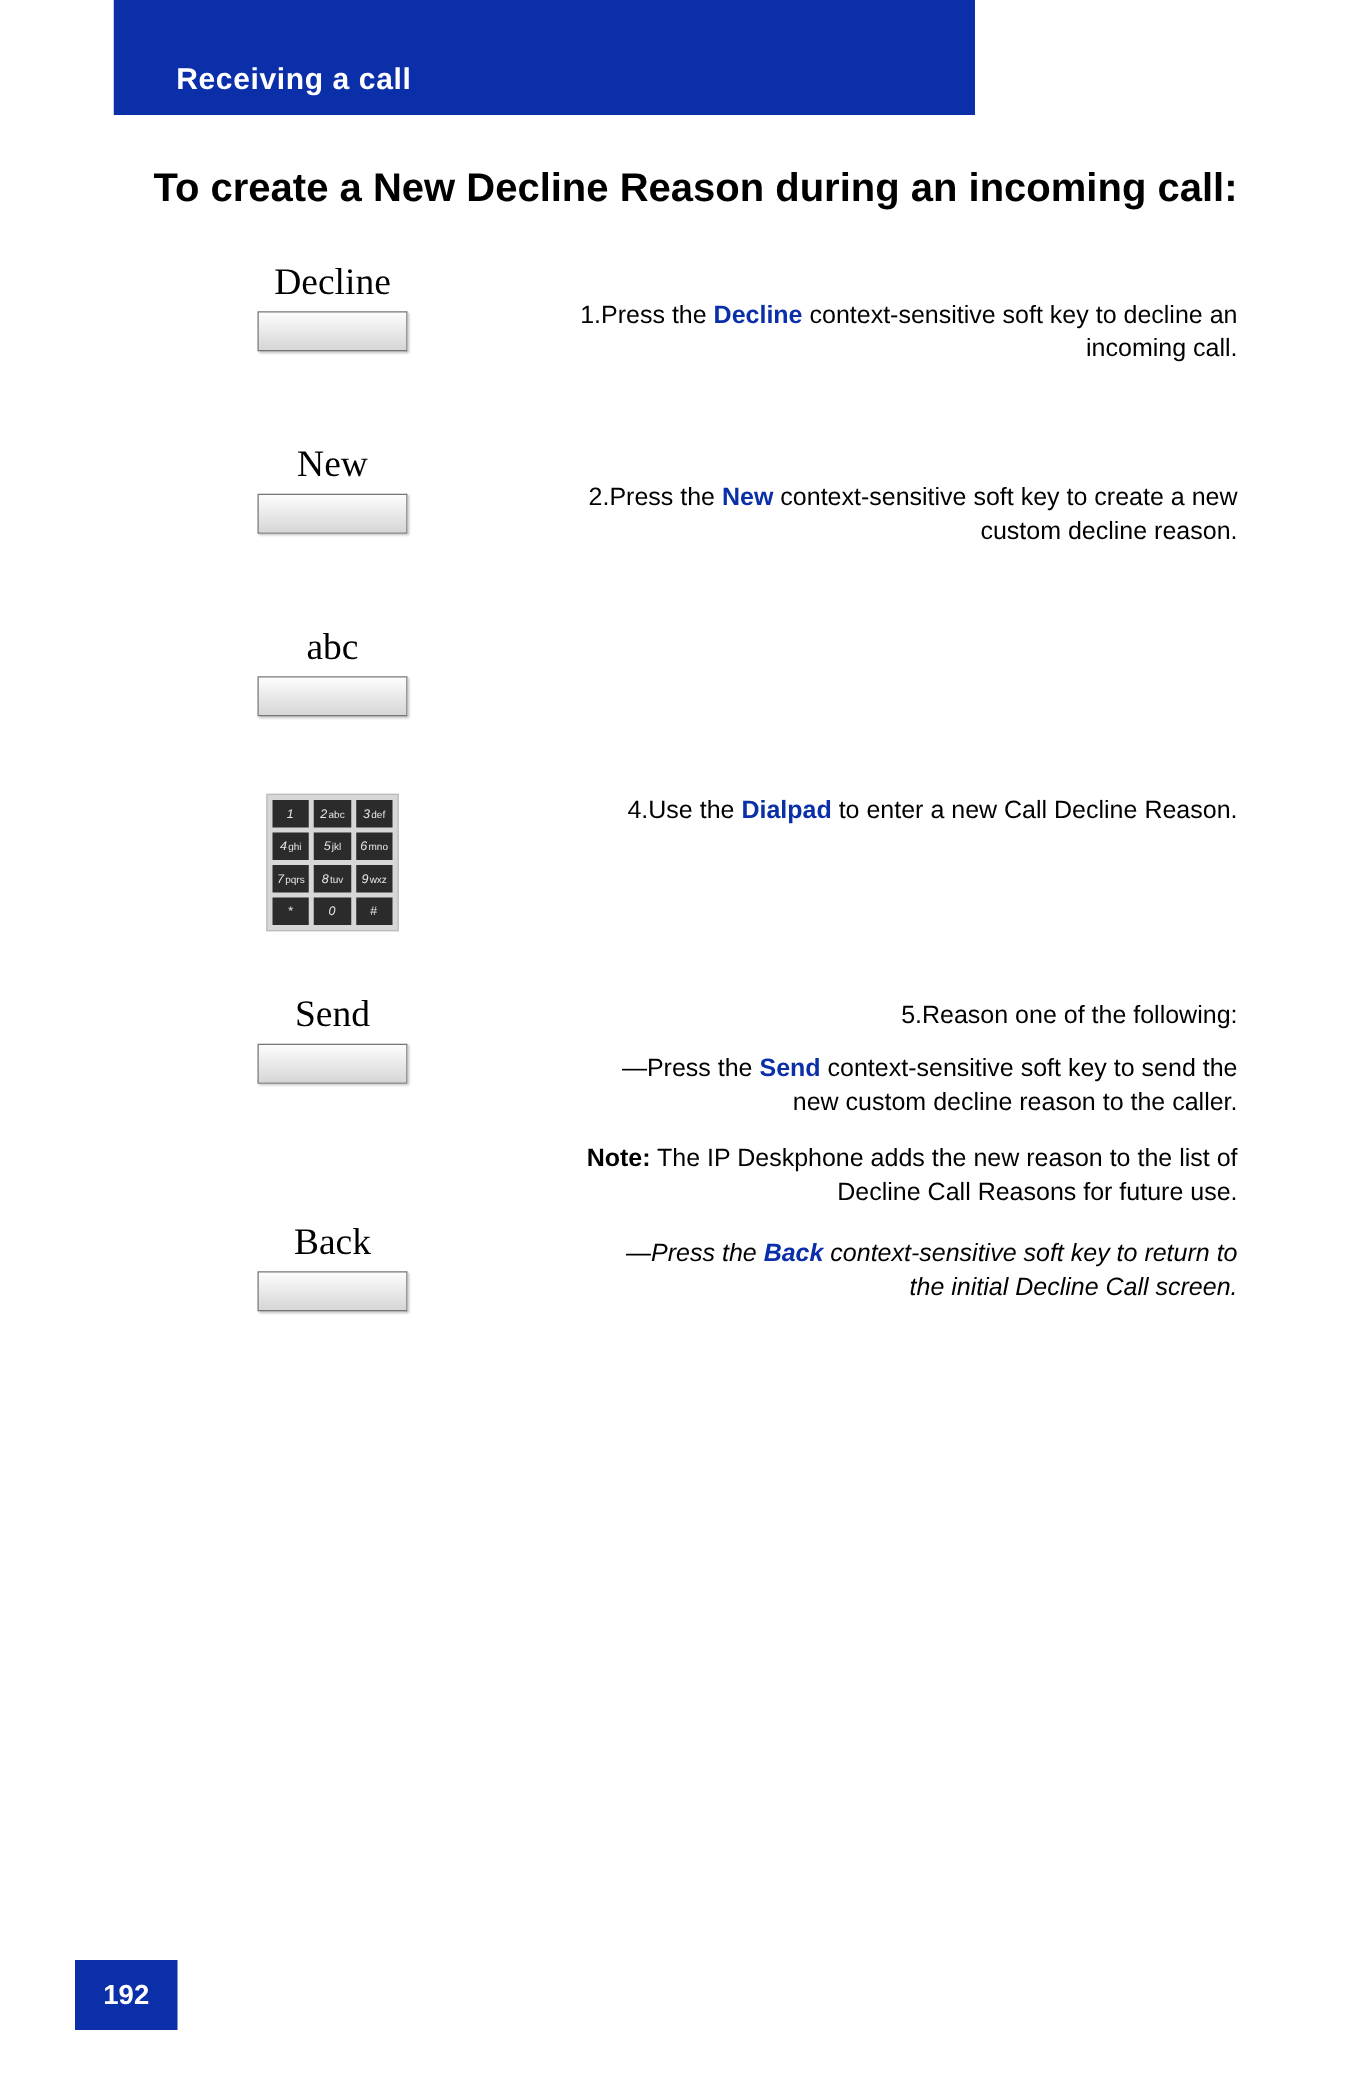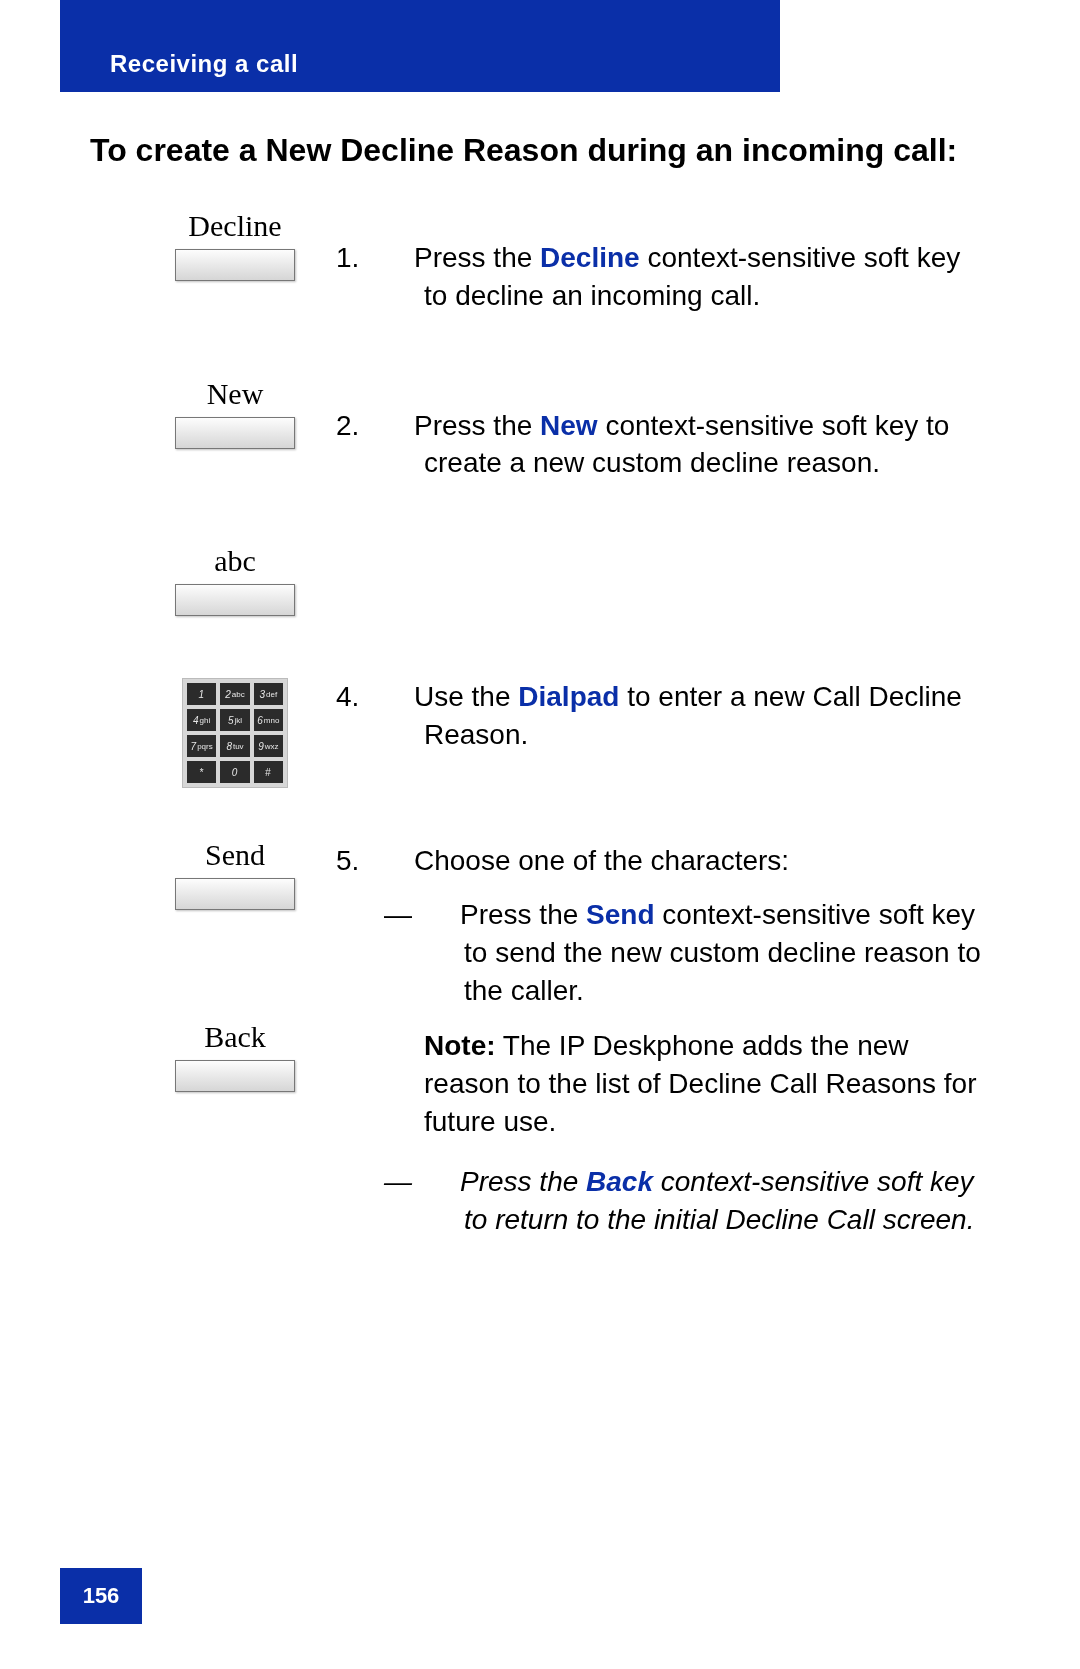--- a/index.html
+++ b/index.html
@@ -7,21 +7,22 @@
     padding: 0;
     background: #fff;
     font-family: Arial, Helvetica, sans-serif;
     color: #000;
   }
   .page {
     width: 1080px;
     height: 1669px;
     position: relative;
     box-sizing: border-box;
-    padding: 0 60px 0 60px;
+    padding: 0 60px 0 91px;
+    text-align: right;
   }
   .header-bar {
     background: #0a2fa8;
     height: 92px;
     margin-left: 0px;
     margin-right: 240px;
     position: relative;
   }
   .header-title {
     color: #fff;
@@ -64,21 +65,21 @@
   }
   .softkey-button {
     width: 118px;
     height: 30px;
     border: 1px solid #777;
     background: linear-gradient(to bottom, #fdfdfd 0%, #e9e9e9 50%, #d6d6d6 100%);
     box-shadow: 1px 1px 2px rgba(0,0,0,0.25);
   }
   .right-col {
     flex: 1;
-    font-size: 28px;
+    font-size: 20px;
     line-height: 1.35;
     padding-top: 30px;
   }
   .step-num {
     display: inline-block;
     width: 34px;
   }
   .step-text {
     display: block;
     padding-left: 44px;
@@ -235,31 +236,31 @@
             <div class="softkey-label">Send</div>
             <div class="softkey-button"></div>
           </div>
           <div style="display:flex;flex-direction:column;align-items:center;">
             <div class="softkey-label">Back</div>
             <div class="softkey-button"></div>
           </div>
         </div>
         <div class="right-col" style="padding-top:4px;">
           <span class="step-text">
-            <span class="step-num">5.</span><span>Choose one of the characters:</span>
+            <span class="step-num">5.</span><span>Reason one of the following:</span>
           </span>
           <div class="sub-item">
             <span class="sub-dash">—</span><span>Press the </span><span class="kw">Send</span><span> context-sensitive soft key to send the new custom decline reason to the caller.</span>
           </div>
           <div class="note-block">
             <span class="note-label">Note:</span><span>  The IP Deskphone adds the new reason to the list of Decline Call Reasons for future use.</span>
           </div>
           <div class="sub-item" style="margin-top:22px;font-style:italic;">
             <span class="sub-dash">—</span><span>Press the </span><span class="kw">Back</span><span> context-sensitive soft key to return to the initial Decline Call screen.</span>
           </div>
         </div>
       </div>
 
     </div>
   </div>
 
-  <div class="footer-bar">156</div>
+  <div class="footer-bar">192</div>
 </div>
 
 </body></html>

